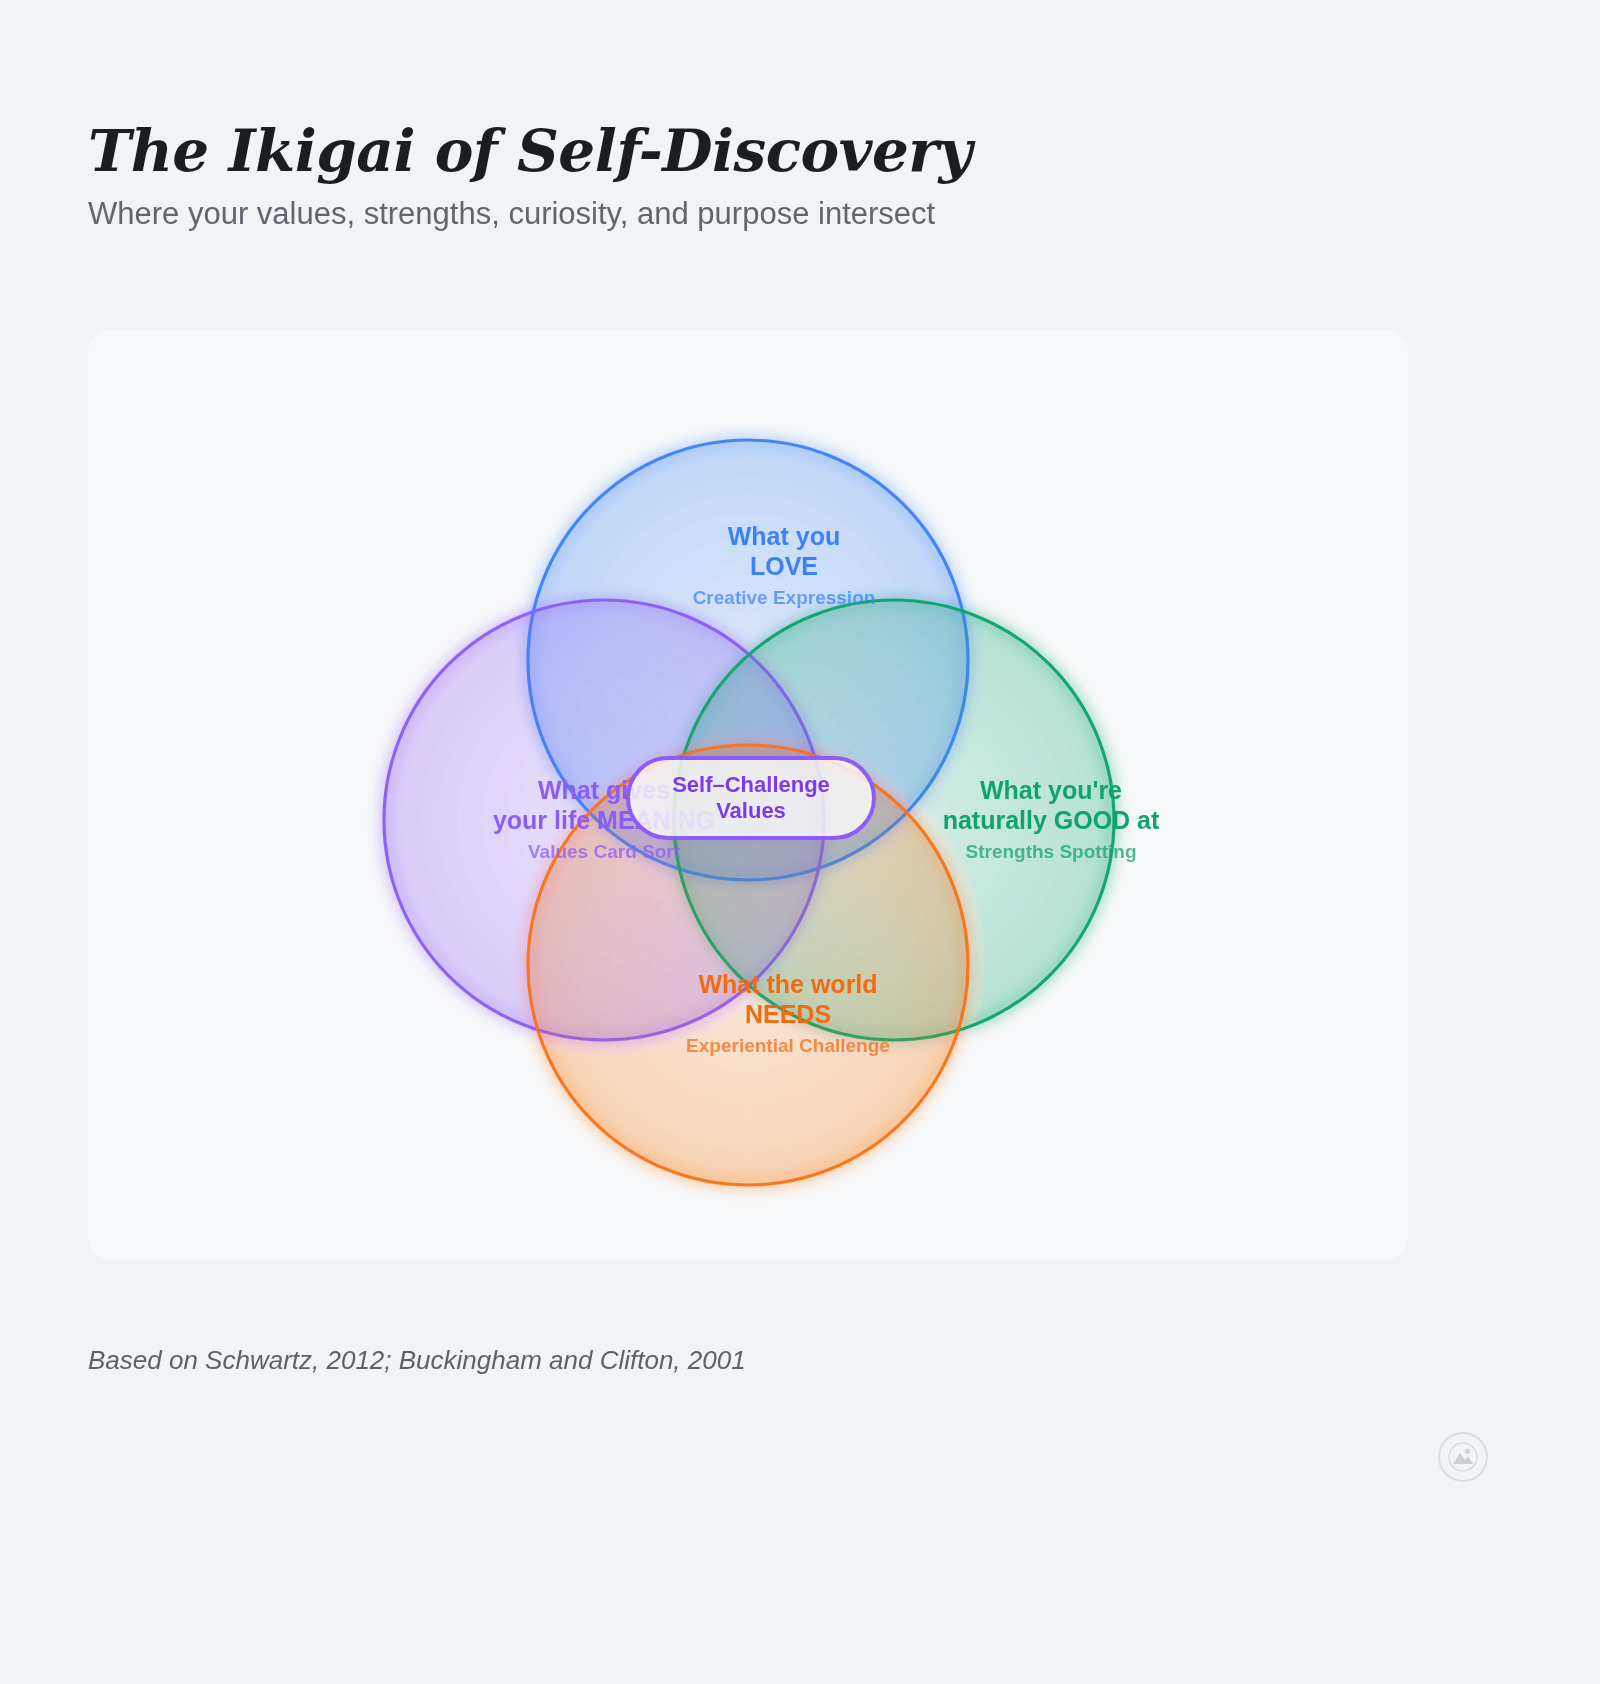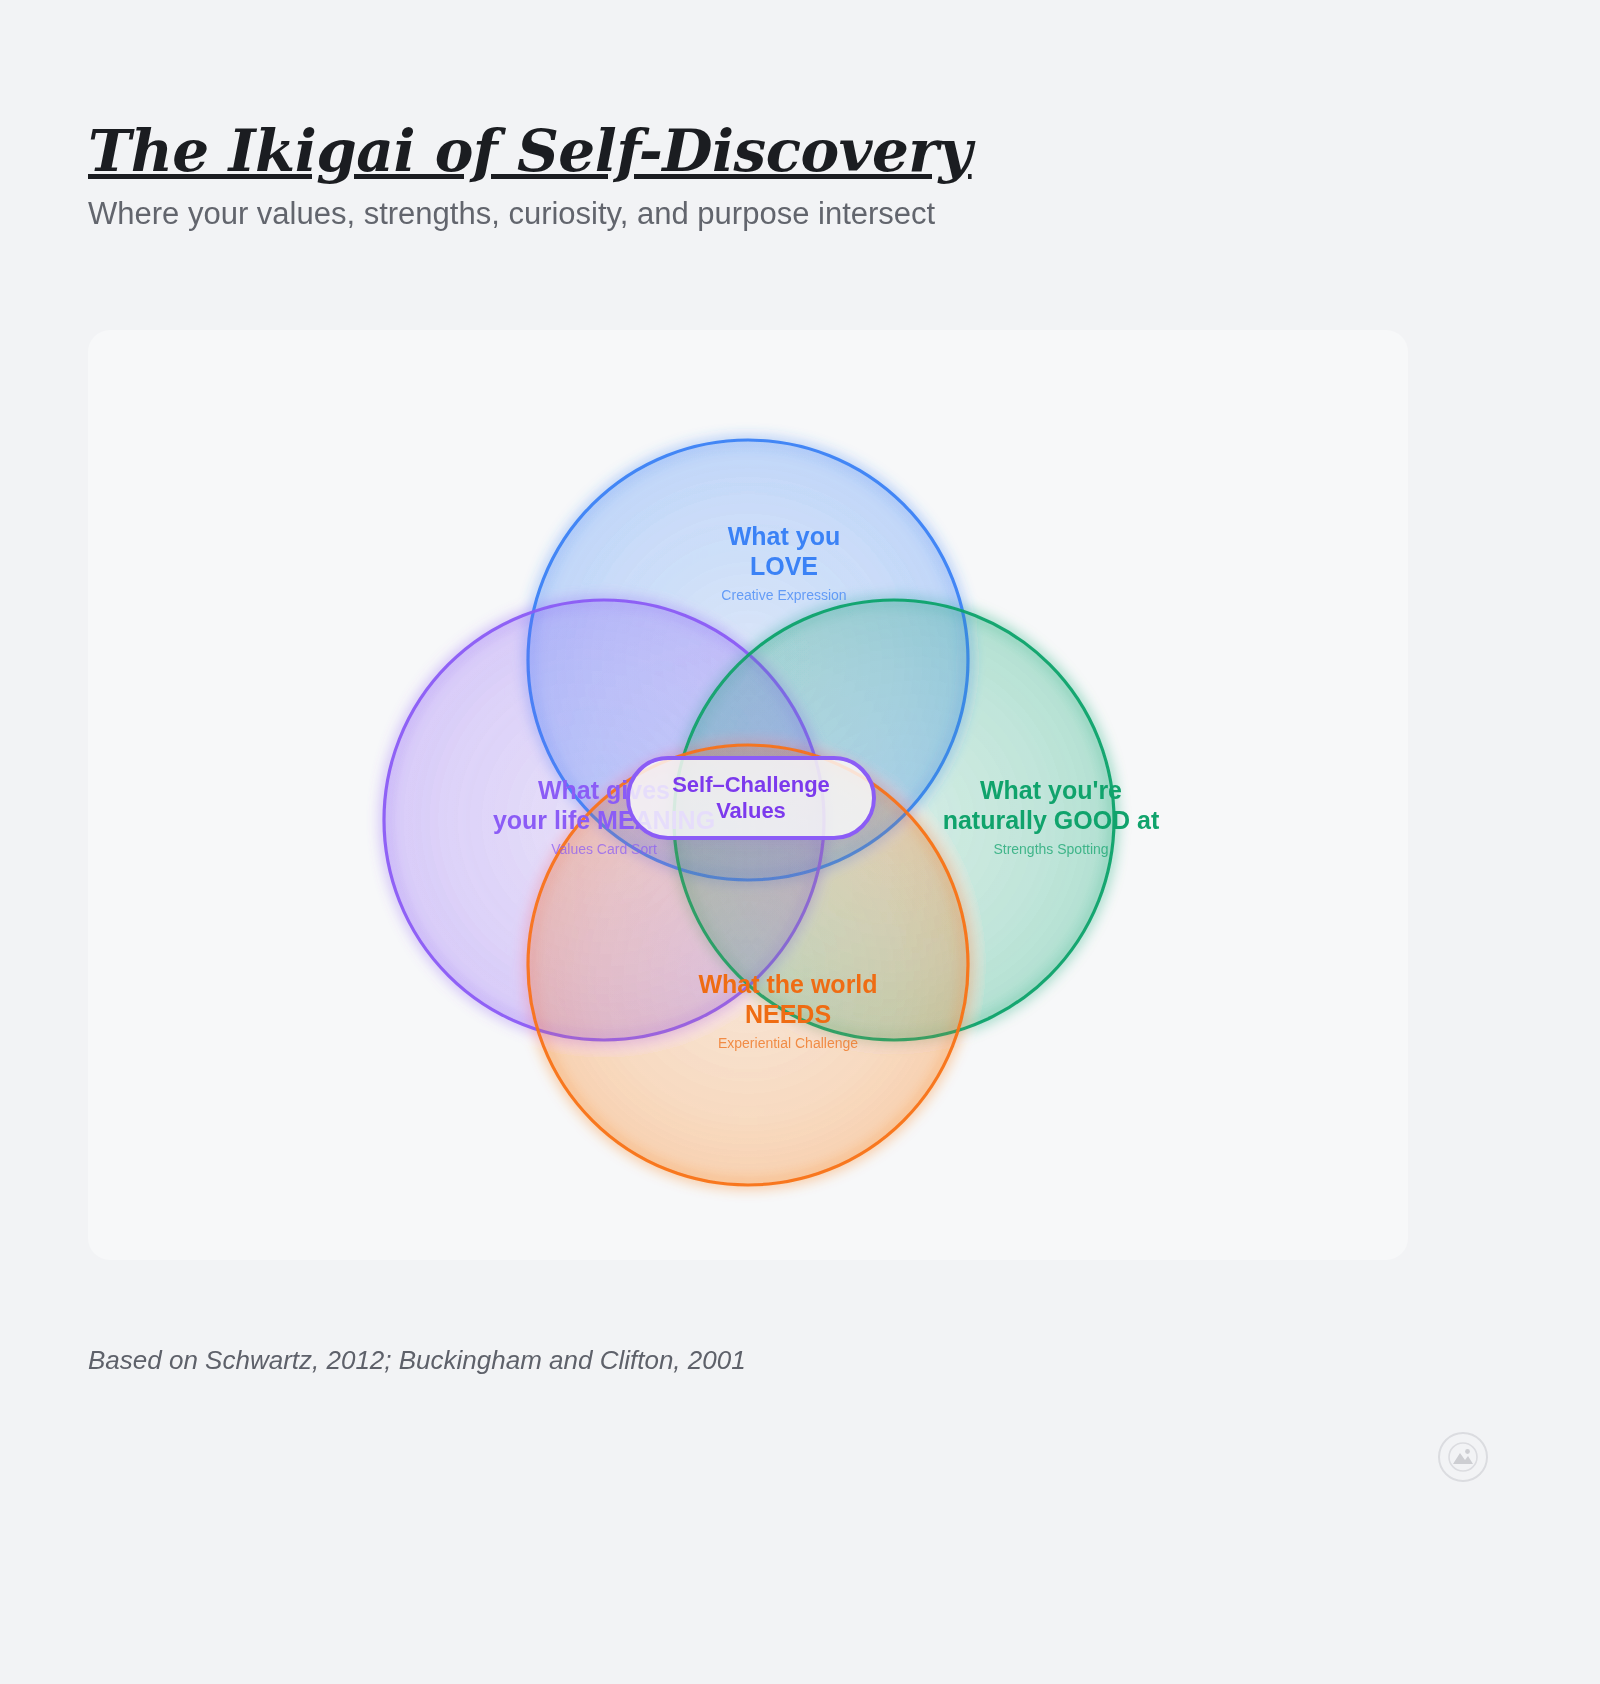--- a/index.html
+++ b/index.html
@@ -25,21 +25,20 @@
     position: absolute;
     left: 88px;
     top: 78px;
     font-family: "DejaVu Serif", "Liberation Serif", serif;
     font-style: italic;
     font-weight: 700;
     font-size: 58px;
     letter-spacing: -0.5px;
     color: #1b1d21;
     white-space: nowrap;
-    text-decoration: underline;
   }
   .subtitle {
     position: absolute;
     left: 88px;
     top: 196px;
     font-size: 31px;
     font-weight: 400;
     color: #62656d;
     white-space: nowrap;
   }
@@ -75,22 +74,22 @@
     text-align: center;
     line-height: 1.18;
     pointer-events: none;
   }
   .lobe-label .main {
     font-size: 25px;
     font-weight: 700;
     white-space: pre-line;
   }
   .lobe-label .sub {
-    font-size: 14px;
-    font-weight: 400;
+    font-size: 19px;
+    font-weight: 700;
     margin-top: 6px;
     opacity: 0.72;
   }
 
   #label-love      { left: 536px; top: 192px; width: 320px; color: #3b82f6; }
   #label-meaning   { left: 346px; top: 446px; width: 340px; color: #8b5cf6; }
   #label-good      { left: 790px; top: 446px; width: 346px; color: #10a36c; }
   #label-needs     { left: 540px; top: 640px; width: 320px; color: #ef6c13; }
 
   

